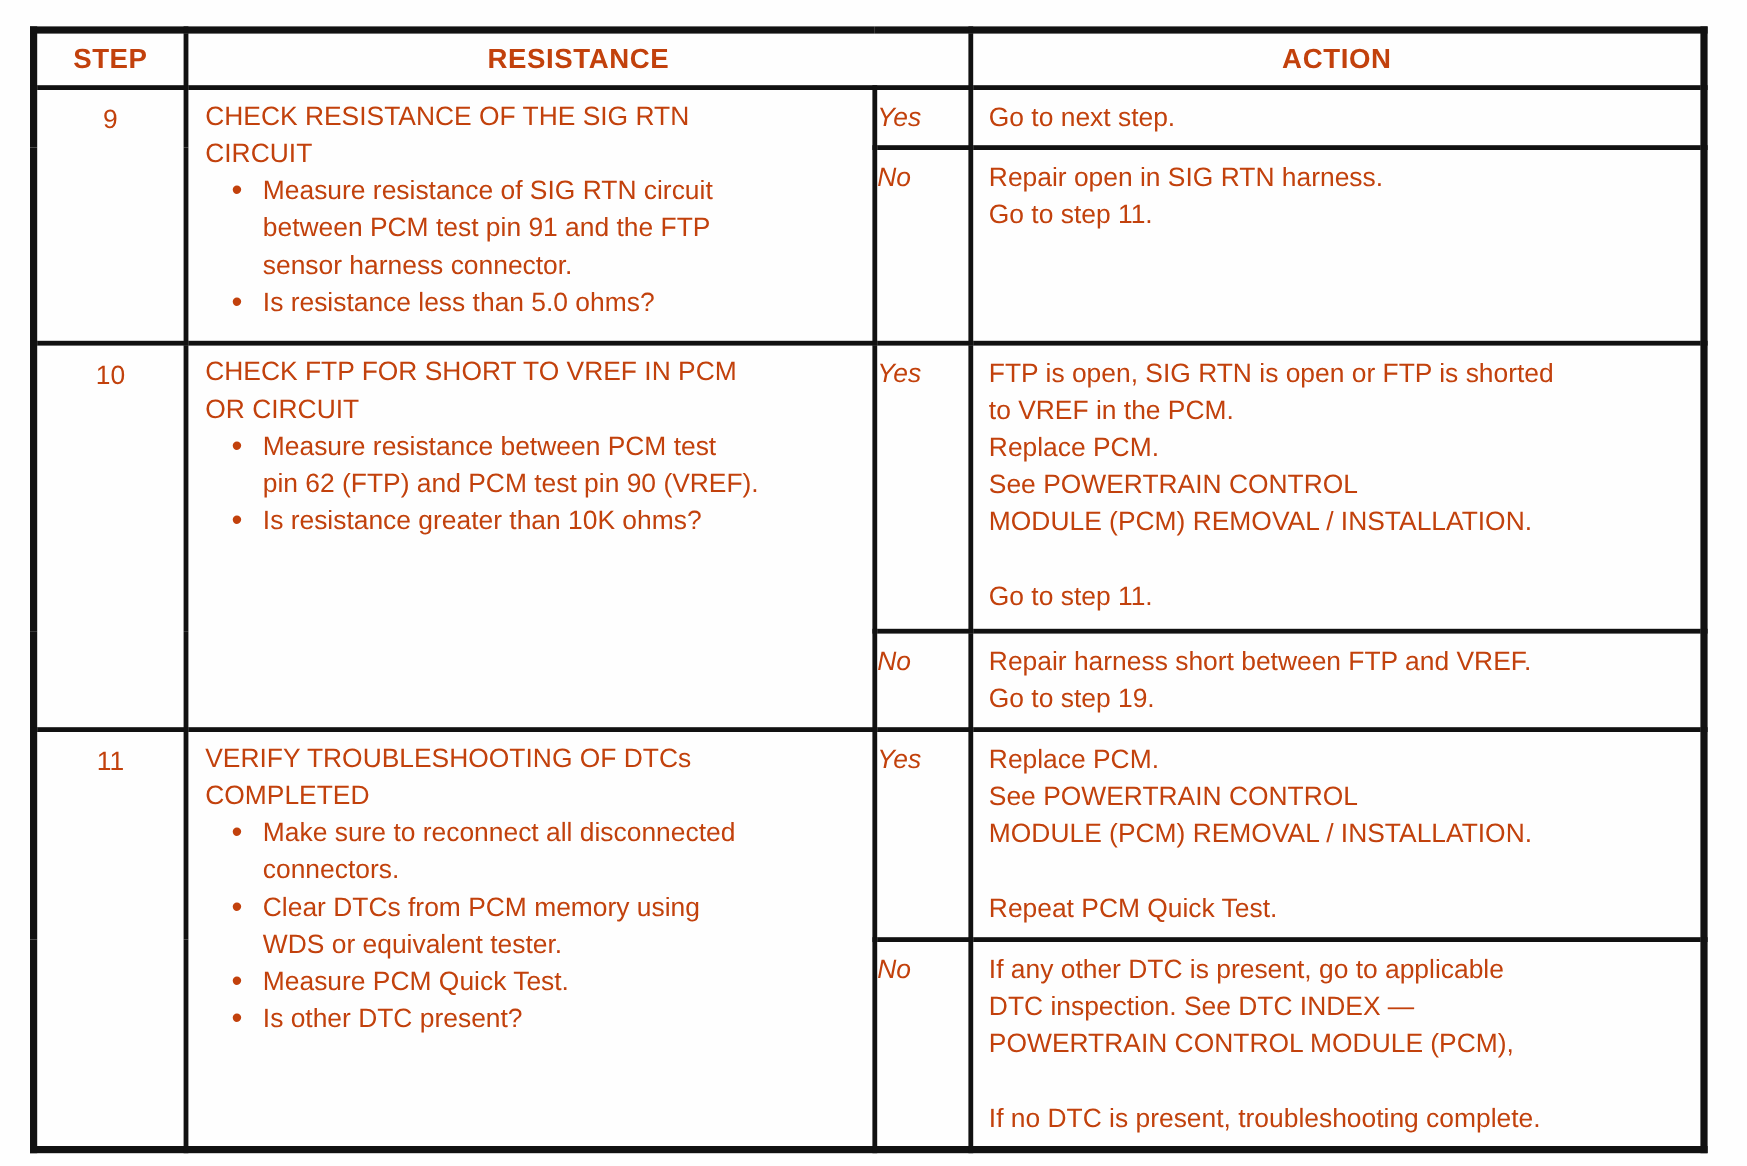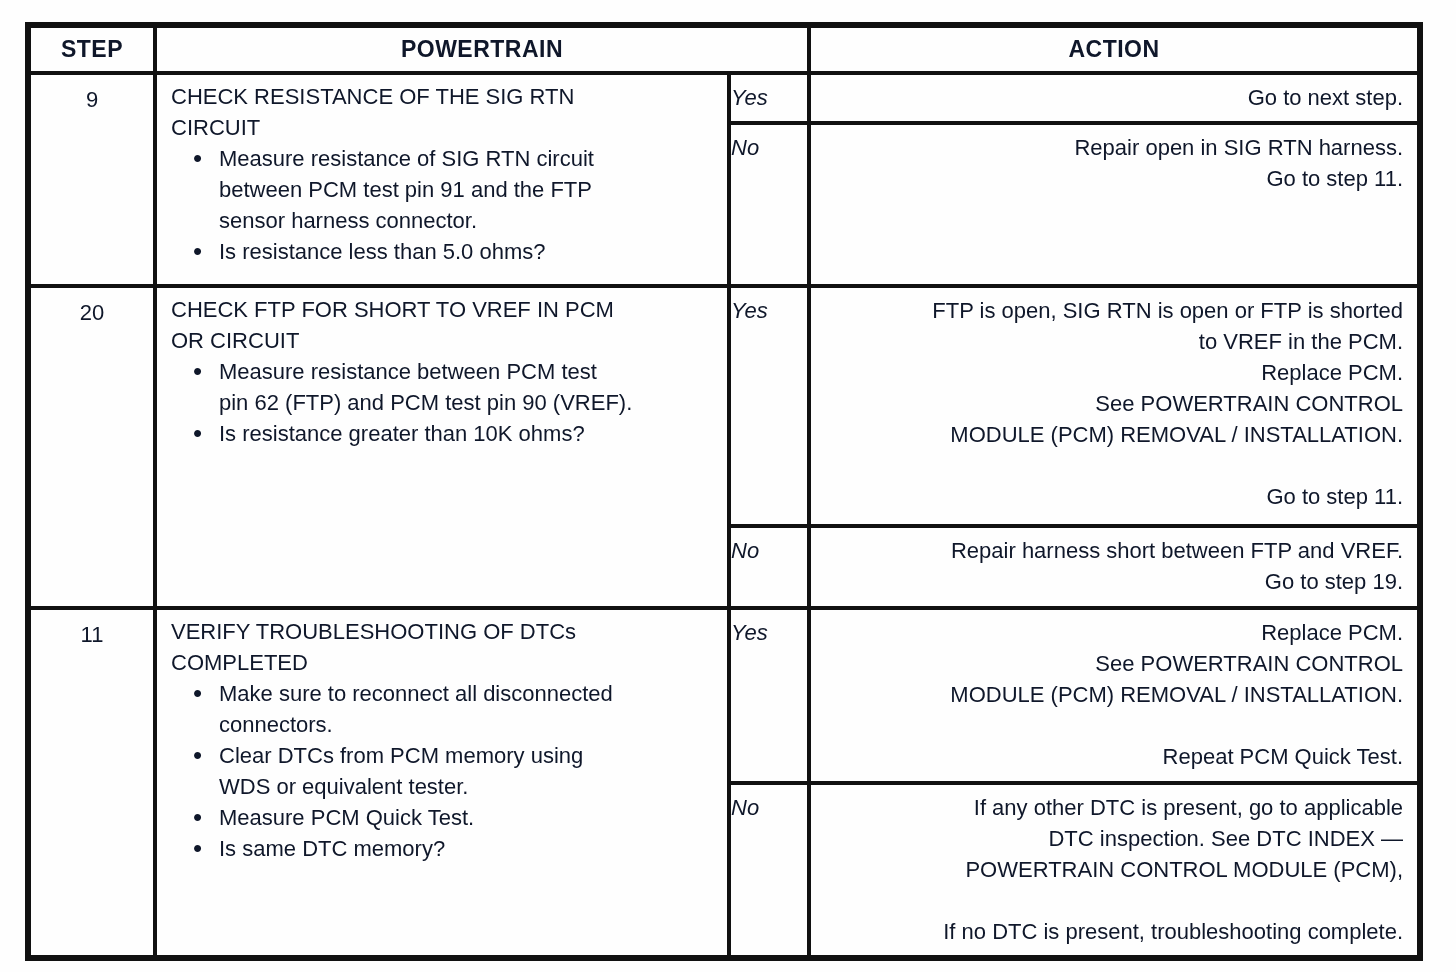--- a/index.html
+++ b/index.html
@@ -6,21 +6,21 @@
     margin: 0;
     padding: 0;
     background: #ffffff;
   }
   .page {
     position: relative;
     width: 1456px;
     height: 972px;
     background: #fefefe;
     font-family: "Liberation Sans", "DejaVu Sans", sans-serif;
-    color: #0f172a;
+    color: #c2410c;
     overflow: hidden;
   }
   table.doc-table {
     position: absolute;
     left: 25px;
     top: 22px;
     width: 1392px;
     height: 933px;
     border-collapse: collapse;
     table-layout: fixed;
@@ -81,39 +81,38 @@
   }
   .bold { font-weight: normal; }
   td.yn-cell {
     text-align: left;
     padding-top: 7px;
     font-style: italic;
   }
   td.action-cell {
     padding: 7px 14px 0 13px;
     white-space: pre-line;
-    text-align: right;
   }
 </style>
 </head>
 <body>
 
 <div class="page">
   <table class="doc-table">
     <colgroup>
       <col class="c-step">
         <col class="c-insp">
         <col class="c-yn">
         <col class="c-action">
     </colgroup>
 
     <tbody>
         <tr class="h-header">
       <th>STEP</th>
-      <th colspan="2">POWERTRAIN</th>
+      <th colspan="2">RESISTANCE</th>
       <th>ACTION</th>
     </tr>
 
     <tr class="h-r9y">
       <td class="step-cell" rowspan="2">9</td>
       <td class="insp-cell" rowspan="2">
         <span class="insp-title">CHECK RESISTANCE OF THE SIG RTN
 CIRCUIT</span>
         <div class="bullet">
           <span class="dot">•</span>
@@ -129,21 +128,21 @@
       <td class="yn-cell">Yes</td>
       <td class="action-cell">Go to next step.</td>
     </tr>
     <tr class="h-r9n">
       <td class="yn-cell">No</td>
       <td class="action-cell">Repair open in SIG RTN harness.
 Go to step 11.</td>
     </tr>
 
     <tr class="h-r10y">
-      <td class="step-cell" rowspan="2">20</td>
+      <td class="step-cell" rowspan="2">10</td>
       <td class="insp-cell" rowspan="2">
         <span class="insp-title">CHECK FTP FOR SHORT TO VREF IN PCM
 OR CIRCUIT</span>
         <div class="bullet">
           <span class="dot">•</span>
           <span class="btext">Measure resistance between PCM test
 pin 62 (FTP) and PCM test pin 90 (VREF).</span>
         </div>
         <div class="bullet">
           <span class="dot">•</span>
@@ -179,21 +178,21 @@
           <span class="dot">•</span>
           <span class="btext">Clear DTCs from PCM memory using
 WDS or equivalent tester.</span>
         </div>
         <div class="bullet">
           <span class="dot">•</span>
           <span class="btext">Measure PCM Quick Test.</span>
         </div>
         <div class="bullet">
           <span class="dot">•</span>
-          <span class="btext bold">Is same DTC memory?</span>
+          <span class="btext bold">Is other DTC present?</span>
         </div>
       </td>
       <td class="yn-cell">Yes</td>
       <td class="action-cell">Replace PCM.
 See POWERTRAIN CONTROL
 MODULE (PCM) REMOVAL / INSTALLATION.
 
 Repeat PCM Quick Test.</td>
     </tr>
     <tr class="h-r11n">

